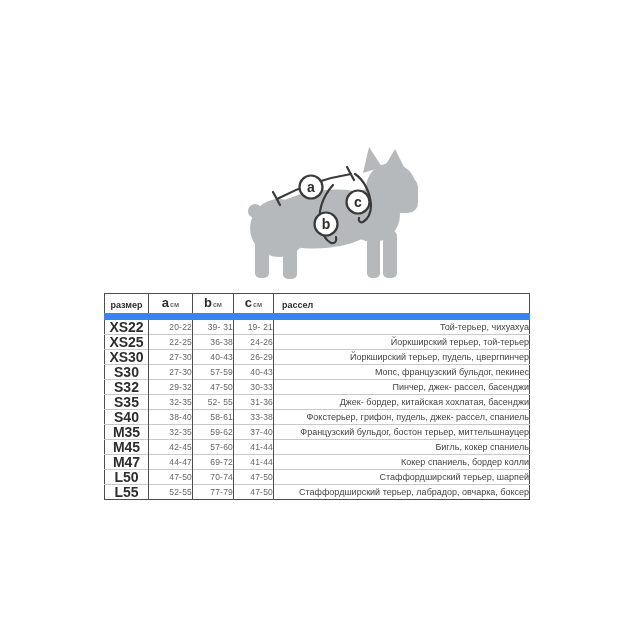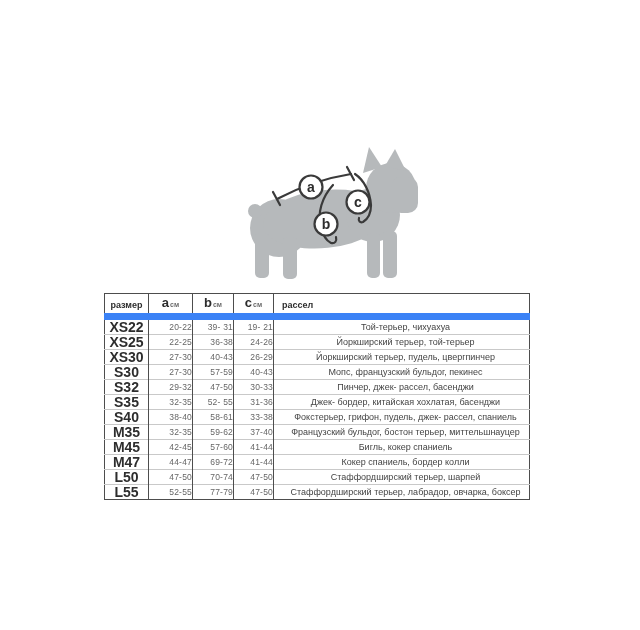--- a/index.html
+++ b/index.html
@@ -27,21 +27,21 @@
   }
   .size-table th{border-top:none;height:16px;line-height:16px;border-bottom:7px solid #3b82f6;margin-top:48px;}
   .size-table th:first-child,.size-table td:first-child{border-left:none;}
   .h-txt{font-weight:bold;font-size:9px;color:#2d2d2d;}
   th.left-h{text-align:left;padding-left:8px;}
   th.center-h{text-align:center;}
   .letter{font-weight:bold;font-size:13px;color:#2d2d2d;}
   .unit{font-size:7px;color:#6a6a6a;margin-left:1px;}
   td.size{font-weight:bold;font-size:14px;color:#2d2d2d;text-align:center;margin-left:47px;}
   td.num{font-size:8.5px;color:#666666;text-align:right;letter-spacing:0.2px;}
-  td.breed{font-size:9px;color:#444444;text-align:center;padding-left:8px;}
+  td.breed{font-size:9px;color:#444444;text-align:right;padding-left:8px;}
 </style>
 </head>
 <body>
 
 <div class="canvas">
 
   <svg class="diagram" viewBox="0 0 265 165">
 
     <g fill="#b6b9bb" stroke="none">
       <circle cx="84" cy="103" r="29"></circle>

